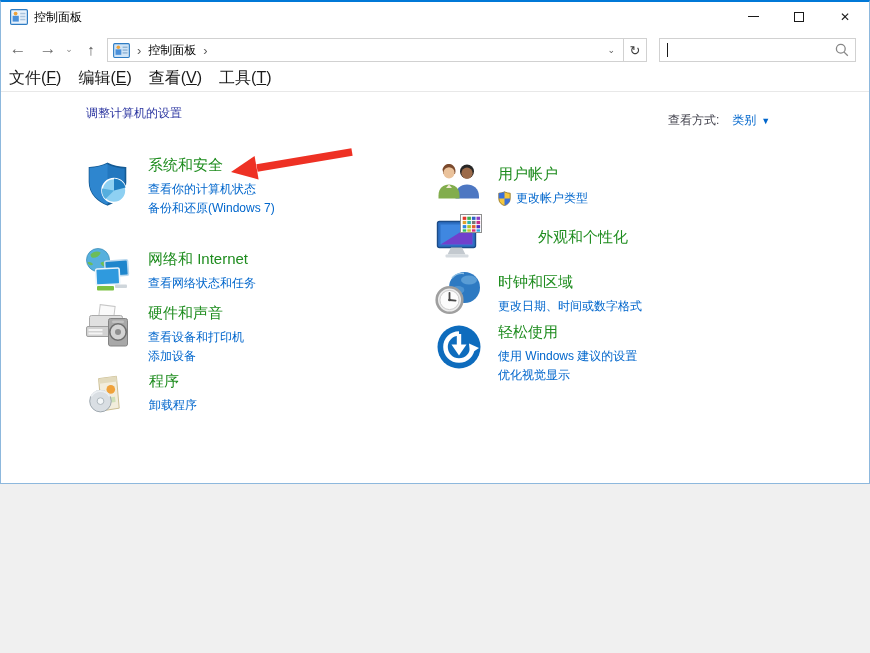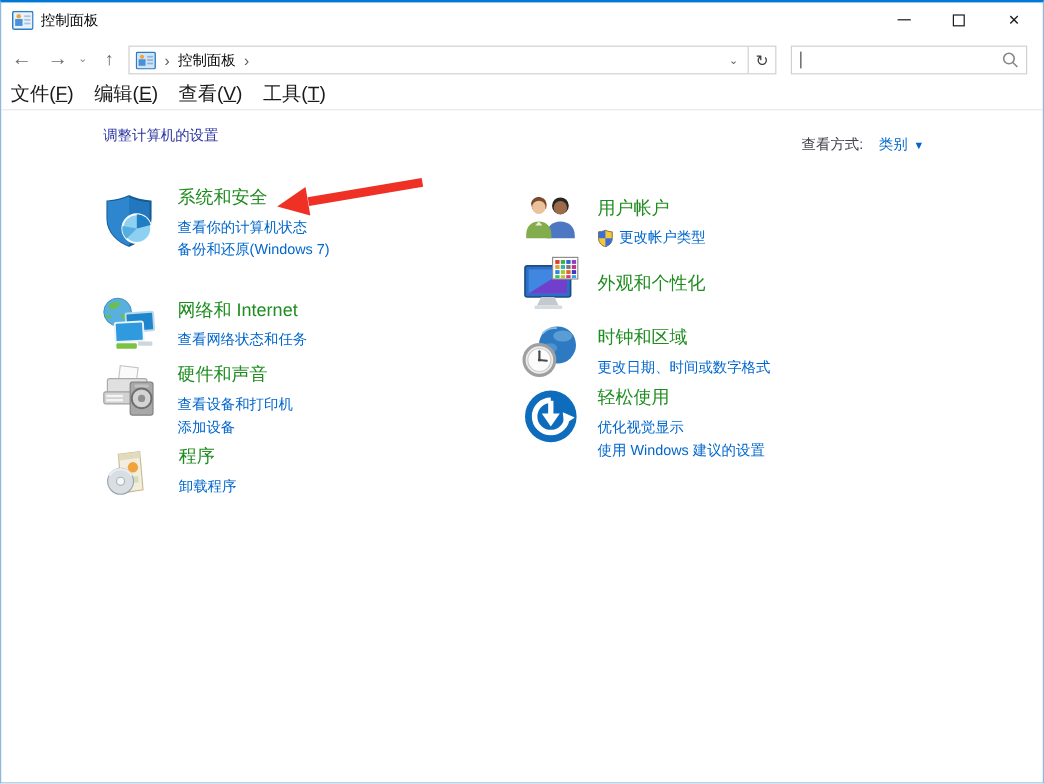--- a/index.html
+++ b/index.html
@@ -1,20 +1,20 @@
 <!DOCTYPE html>
 <html><head>
 <meta charset="utf-8">
 <style>
   * { box-sizing: border-box; margin: 0; padding: 0; }
   html,body { background:#f0f0f0; }
   body { font-family:"Liberation Sans", sans-serif; }
 
   .window {
-    position:relative; width:870px; height:653px; background:#fff;
+    position:relative; width:870px; height:484px; background:#fff;
     border:1px solid #8db8dd; border-top:2px solid #0078d7; overflow:hidden;
   }
 
   
   .titlebar { position:absolute; left:0; top:0; width:100%; height:30px; display:flex; align-items:center; }
   .titlebar .appicon { margin-left:9px; width:18px; height:16px; flex:none; }
   .titlebar .title { margin-left:6px; font-size:12px; color:#000; }
   .win-controls { position:absolute; right:1px; top:0; height:29px; display:flex; }
   .win-btn { width:46px; height:29px; display:flex; align-items:center; justify-content:center; cursor:default; }
   .glyph-min { width:11px; height:1px; background:#1a1a1a; }
@@ -65,21 +65,21 @@
   .links { margin-top:6px; }
   .links a { display:flex; align-items:center; font-size:12px; line-height:18.6px; color:#0066cc; text-decoration:none; }
   .links .uac { margin-right:5px; flex:none; }
 
   #cat-sys    { left:83px;  top:153px; } #cat-sys .ic    { margin-top:5px;  }
   #cat-net    { left:83px;  top:247px; } #cat-net .ic    { margin-top:-2px; }
   #cat-hw     { left:83px;  top:301px; } #cat-hw .ic     { margin-top:0;    }
   #cat-prog   { left:84px;  top:369px; } #cat-prog .ic   { margin-top:2px; width:45px; height:45px; }
   #cat-prog .txt { margin-left:19px; }
   #cat-user   { left:434px; top:162px; } #cat-user .ic   { margin-top:-5px; }
-  #cat-appear { left:434px; top:225px; } #cat-appear .ic { margin-top:-14px; }
+  #cat-appear { left:434px; top:225px;gap:40px; } #cat-appear .ic { margin-top:-14px; }
   #cat-clock  { left:434px; top:270px; } #cat-clock .ic  { margin-top:-3px; }
   #cat-ease   { left:434px; top:320px; } #cat-ease .ic   { margin-top:1px; }
   #cat-user .txt, #cat-appear .txt, #cat-clock .txt, #cat-ease .txt { margin-left:15px; }
 
   
   .annotation { position:absolute; left:225px; top:140px; width:132px; height:46px; pointer-events:none; }
 </style>
 </head>
 <body>
 
@@ -320,22 +320,22 @@
     <svg class="ic" viewBox="0 0 48 48">
       <circle cx="24" cy="24" r="21.5" fill="#0e6cbd"></circle>
       <path d="M24 10.5 A13.5 13.5 0 1 0 37.5 24" fill="none" stroke="#ffffff" stroke-width="4.6" stroke-linecap="butt"></path>
       <path d="M34 20.5 L44 25 L35 31 Z" fill="#ffffff"></path>
       <rect x="21.8" y="11" width="4.4" height="12" fill="#ffffff"></rect>
       <path d="M16.5 21.5 L31.5 21.5 L24 32.5 Z" fill="#ffffff"></path>
     </svg>
     <div class="txt">
       <h2><a href="#">轻松使用</a></h2>
       <div class="links">
+        <a href="#">使用 Windows 建议的设置</a>
         <a href="#">优化视觉显示</a>
-        <a href="#">使用 Windows 建议的设置</a>
       </div>
     </div>
   </div>
 
   <svg class="annotation" viewBox="0 0 132 46">
     <line x1="126" y1="10" x2="31" y2="26" stroke="#ee3124" stroke-width="7.5"></line>
     <polygon points="5,30 28.6,13.9 32.6,37.5" fill="#ee3124"></polygon>
   </svg>
 
 </div>

